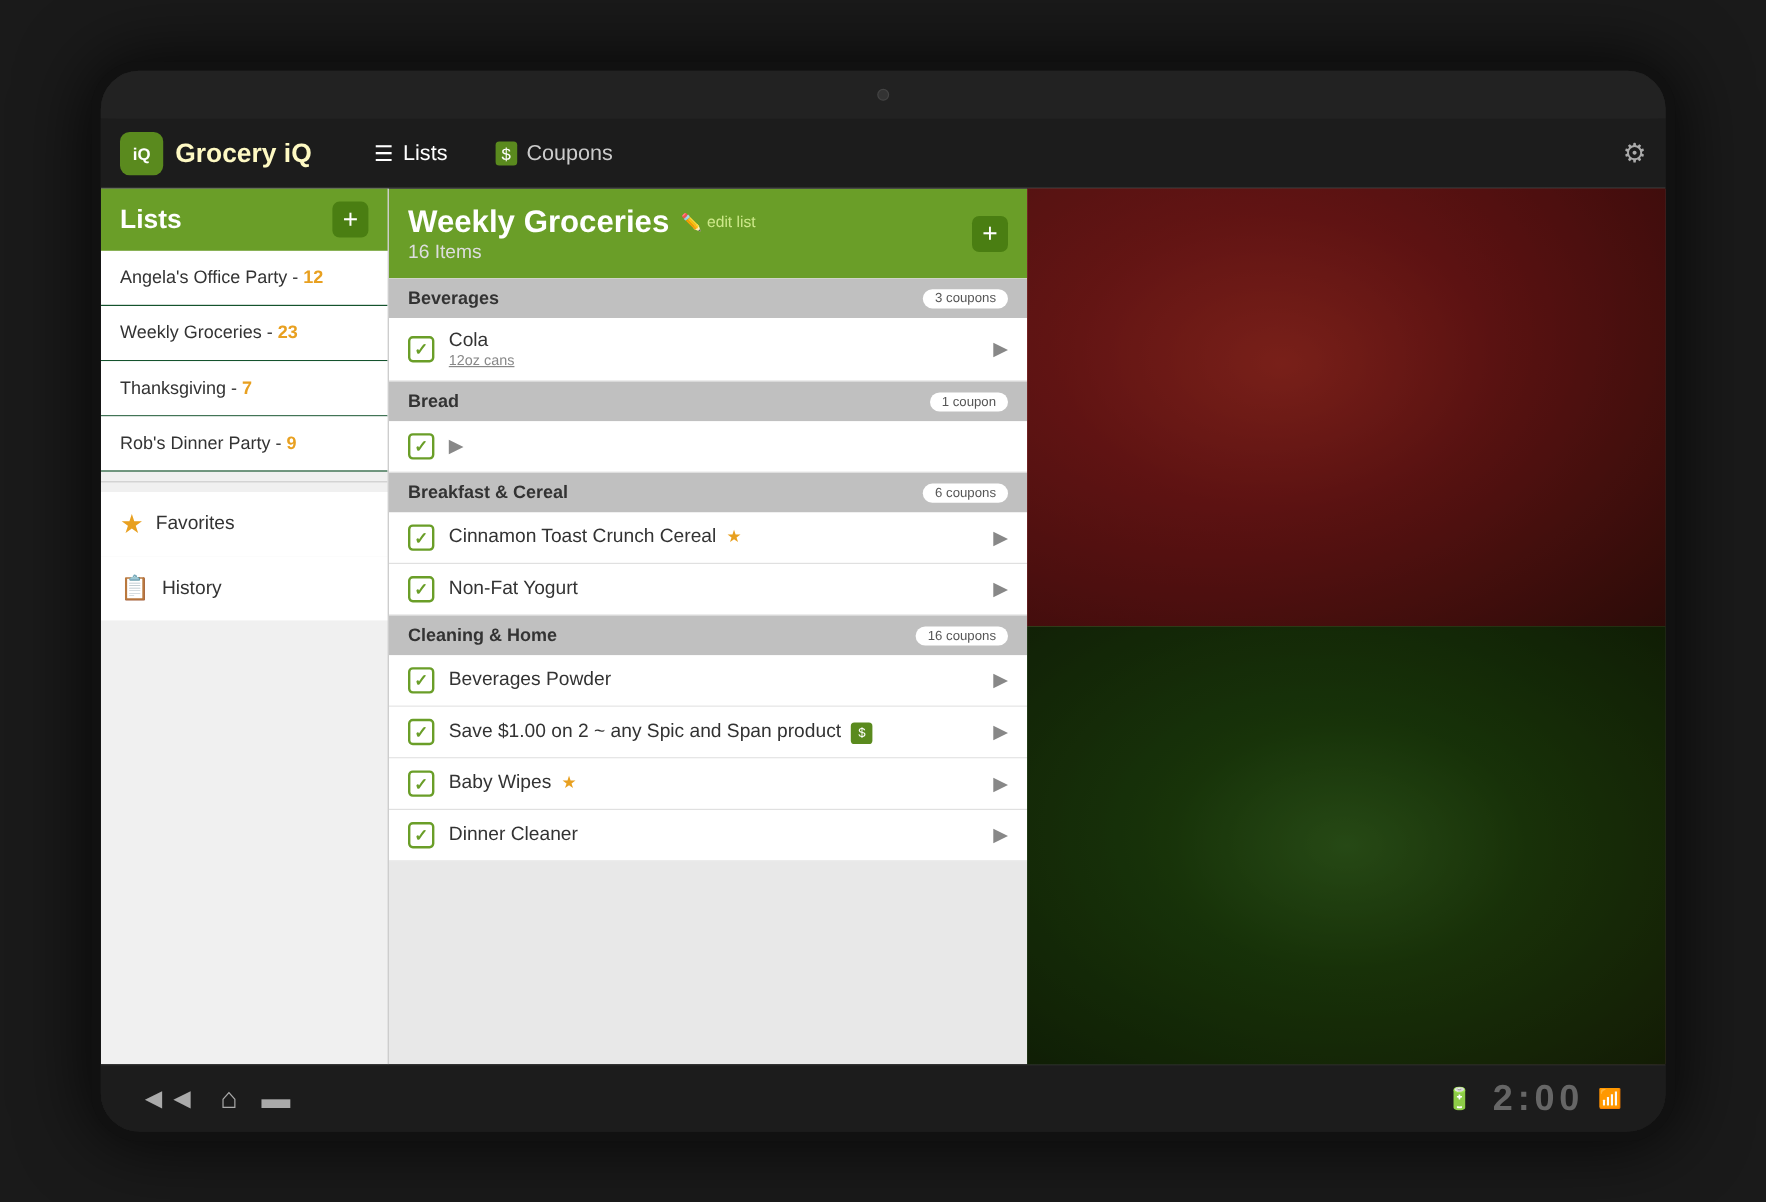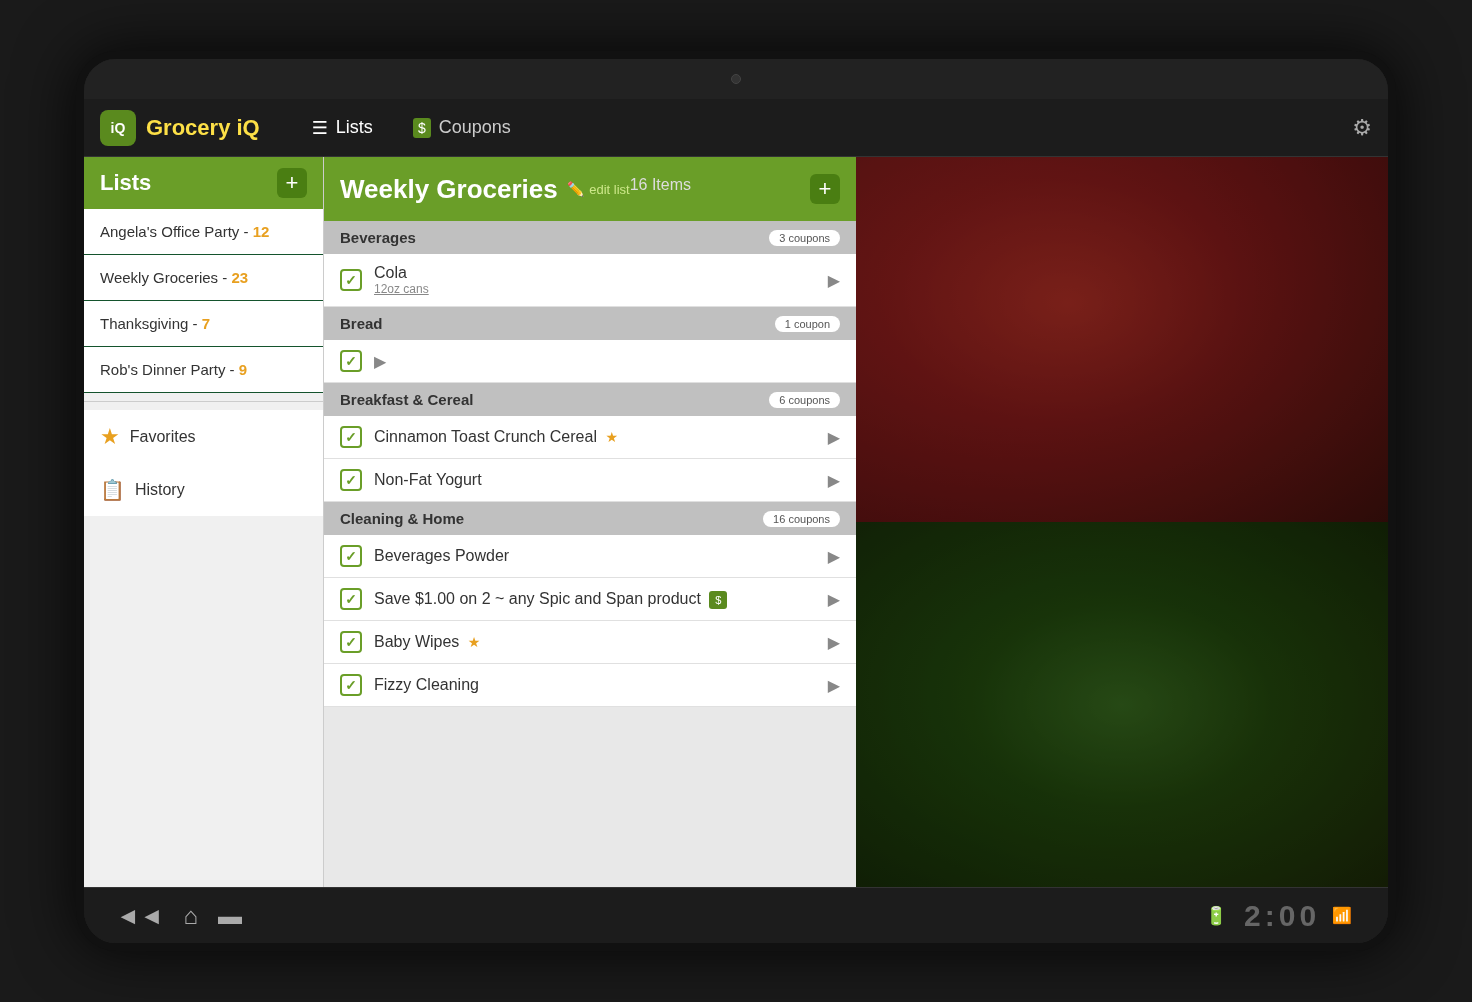--- a/index.html
+++ b/index.html
@@ -66,21 +66,21 @@
       background: #5a8a1e;
       border-radius: 8px;
       display: flex;
       align-items: center;
       justify-content: center;
       font-weight: bold;
       color: white;
       font-size: 14px;
     }
     .app-title {
-      color: #fde047;
+      color: #fef9c3;
       font-size: 22px;
       font-weight: bold;
     }
     .nav-tabs {
       display: flex;
       gap: 24px;
       flex: 1;
       padding-left: 20px;
     }
     .nav-tab {
@@ -188,21 +188,21 @@
     .list-panel-header {
       background: #6a9e28;
       padding: 12px 16px;
       display: flex;
       align-items: center;
       justify-content: space-between;
       min-height: 64px;
     }
     .list-panel-title-area {
       display: flex;
-      flex-direction: row;
+      flex-direction: column;
     }
     .list-panel-title {
       display: flex;
       align-items: center;
       gap: 10px;
     }
     .list-panel-name {
       color: white;
       font-size: 26px;
       font-weight: bold;
@@ -536,21 +536,21 @@
               <div class="item-info">
                 <div class="item-name">Baby Wipes <span class="item-star">★</span></div>
               </div>
               <span class="item-arrow">▶</span>
             </div>
             <div class="grocery-item">
               <div class="item-checkbox checked">
                 <span class="checkmark">✓</span>
               </div>
               <div class="item-info">
-                <div class="item-name">Fizzy Cleaning</div>
+                <div class="item-name">Dinner Cleaner</div>
               </div>
               <span class="item-arrow">▶</span>
             </div>
           </div>
         </div>
 
         <div class="content-right">
           <div class="photo-top">
             <div class="tomato-visual"></div>
             <div class="overlay-bg"></div>

